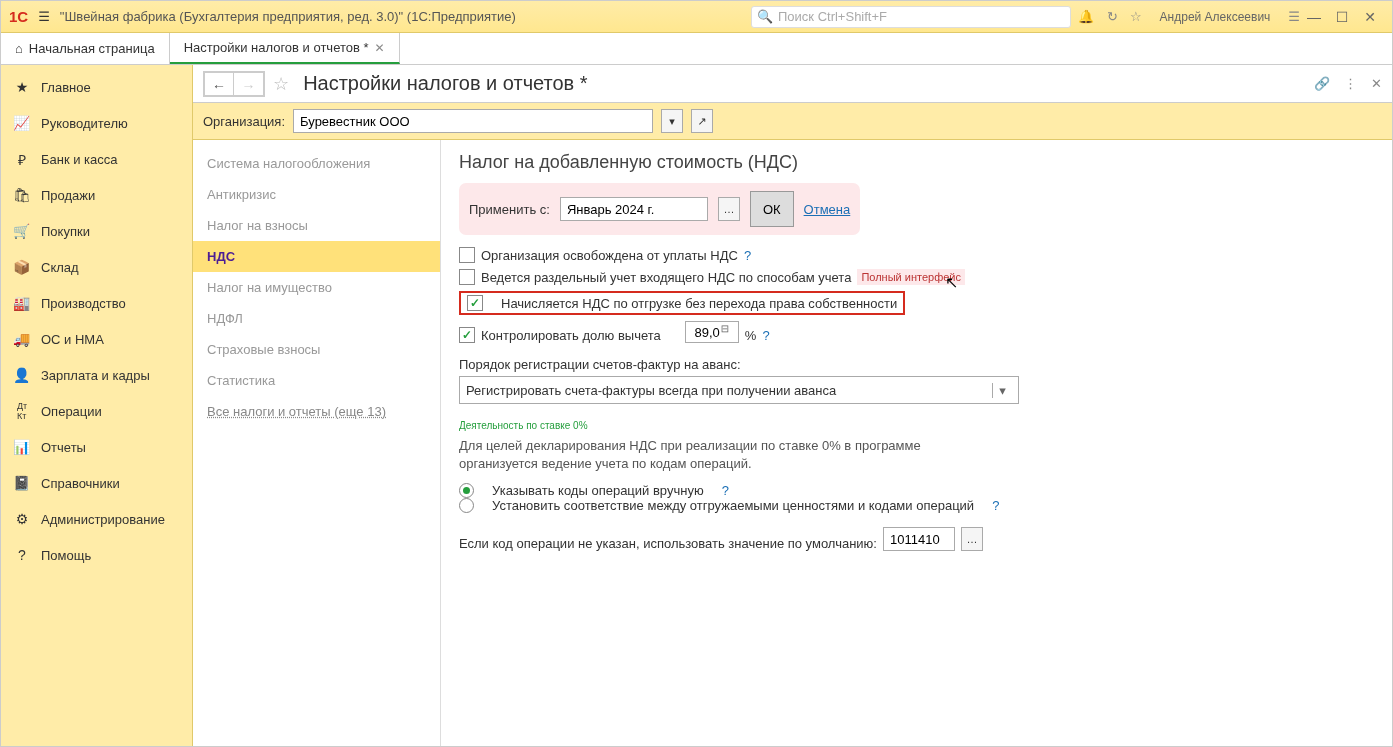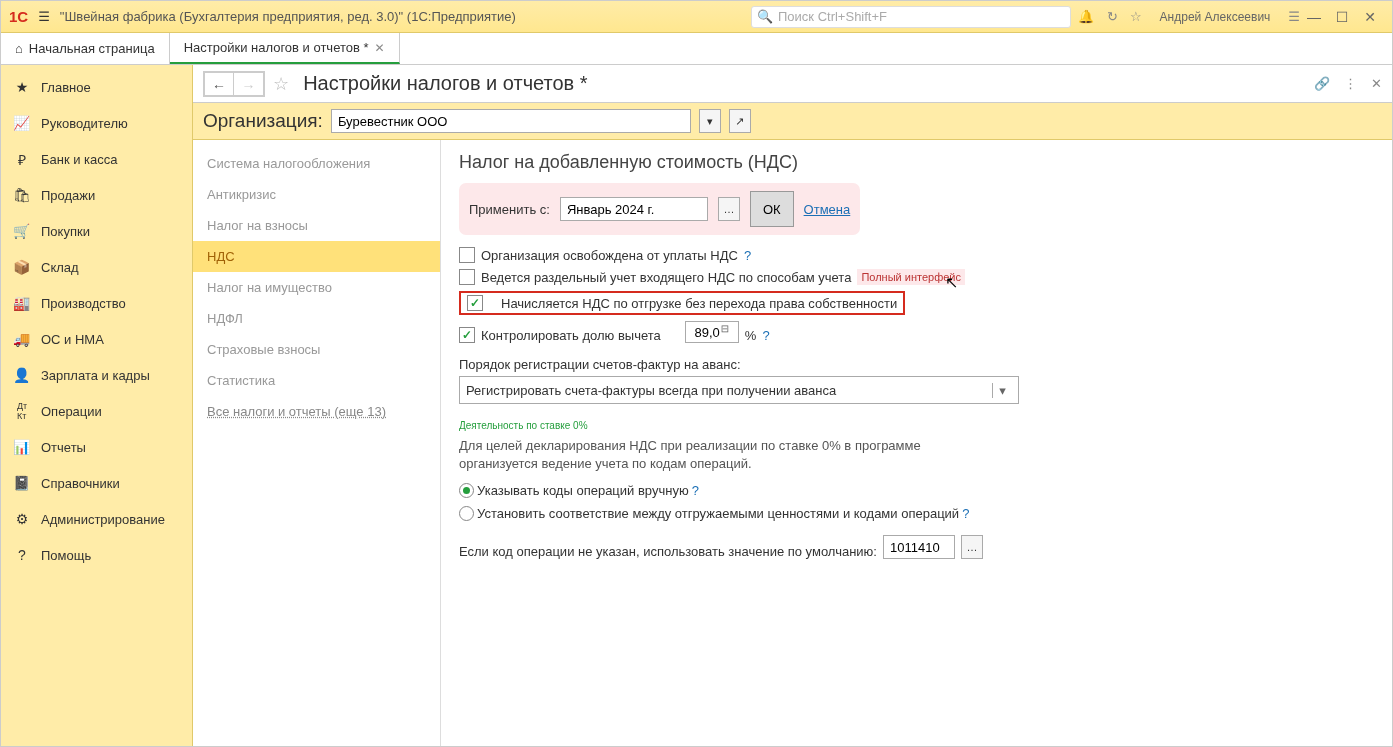--- a/index.html
+++ b/index.html
@@ -26,28 +26,28 @@
 .sidebar { width: 192px; background: #ffeca8; border-right: 1px solid #e0c96a; padding-top: 4px; }
 .navitem { padding: 9px 12px; display: flex; align-items: center; gap: 10px; color: #333; cursor: pointer; font-size: 13px; }
 .navicon { width: 18px; height: 18px; display: inline-flex; align-items: center; justify-content: center; color: #333; font-size: 14px; }
 .toolbar { height: 38px; display: flex; align-items: center; padding: 0 10px; border-bottom: 1px solid #ccc; gap: 8px; }
 .btn-nav { width: 30px; height: 24px; border: 1px solid #ccc; background: #fff; display: flex; align-items: center; justify-content: center; cursor: pointer; font-size: 14px; color: #555; }
 .star { color: #bbb; font-size: 18px; }
 .page-title { font-size: 20px; color: #333; margin-left: 6px; }
 .toolbar-right { margin-left: auto; display: flex; gap: 14px; align-items: center; color: #888; }
 
 .orgbar { background: #ffeca8; padding: 6px 10px; border-bottom: 1px solid #e0c96a; display: flex; align-items: center; gap: 8px; }
-.orgbar label { font-size: 19px; }
+.orgbar label { font-size: 13px; }
 .org-input { flex: 0 0 360px; height: 24px; border: 1px solid #aaa; background: #fff; padding: 2px 6px; font-size: 13px; }
 .smallbtn { width: 22px; height: 24px; border: 1px solid #aaa; background: #f5f5f5; font-size: 11px; cursor: pointer; display: inline-flex; align-items: center; justify-content: center; }
 
 .content { flex: 1; display: flex; overflow: hidden; }
 .settings-nav { width: 248px; border-right: 1px solid #ddd; padding: 8px 0; }
 .snav-item { padding: 8px 14px; color: #999; cursor: pointer; font-size: 13px; }
-.snav-item.active { background: #ffe17a; color: #a16207; }
+.snav-item.active { background: #ffe17a; color: #4c1d95; font-weight: bold; }
 .snav-item.link { color: #888; text-decoration: underline dotted; }
 
 .panel { flex: 1; padding: 12px 18px; overflow: auto; }
 .panel h2 { font-size: 18px; font-weight: normal; color: #444; margin-bottom: 10px; }
 .apply-row { background: #fde8ea; padding: 8px 10px; display: flex; align-items: center; gap: 10px; margin-bottom: 12px; width: fit-content; border-radius: 7px; }
 .input-text { height: 24px; border: 1px solid #aaa; padding: 2px 6px; font-size: 13px; background: #fff; }
 .btn { height: 36px; padding: 0 12px; border: 1px solid #999; background: #eee; cursor: pointer; font-size: 13px; }
 .btn.pressed { background: #ddd; }
 .link-cancel { color: #1b6fb5; text-decoration: underline; cursor: pointer; font-size: 13px; }
 
@@ -60,21 +60,21 @@
 .numbox { width: 54px; height: 22px; border: 1px solid #aaa; text-align: right; padding: 2px 18px 2px 4px; font-size: 13px; position: relative; }
 .numbox-wrap { position: relative; display: inline-block; }
 .numbox-btn { position: absolute; right: 2px; top: 2px; width: 16px; height: 18px; font-size: 10px; color: #666; }
 
 .field-label { margin: 14px 0 4px; font-size: 13px; color: #333; }
 .select { width: 560px; height: 28px; border: 1px solid #aaa; padding: 2px 6px; font-size: 13px; display: flex; align-items: center; justify-content: space-between; background: #fff; cursor: pointer; }
 .drop { width: 20px; text-align: center; border-left: 1px solid #aaa; margin-left: 6px; color: #666; }
 
 .green-h { color: #259e3d; font-size: 10px; margin: 16px 0 6px; }
 .desc { color: #555; font-size: 13px; max-width: 540px; line-height: 1.4; margin-bottom: 10px; }
-.radio-row { display: flex; align-items: flex-start; gap: 3px; margin: 8px 0; font-size: 13px; }
+.radio-row { display: flex; align-items: flex-start; gap: 18px; margin: 0 0; font-size: 13px; }
 .radio { width: 15px; height: 15px; border: 1px solid #888; border-radius: 50%; display: inline-flex; align-items: center; justify-content: center; cursor: pointer; }
 .radio.checked::after { content: ""; width: 7px; height: 7px; background: #259e3d; border-radius: 50%; }
 
 .cursor-img { position: absolute; left: 752px; top: 208px; pointer-events: none; font-size: 16px; color: #000; }
 .main-wrapper { position: relative; flex: 1; display: flex; flex-direction: column; }
 </style>
 </head>
 <body>
 
 <div class="app">

